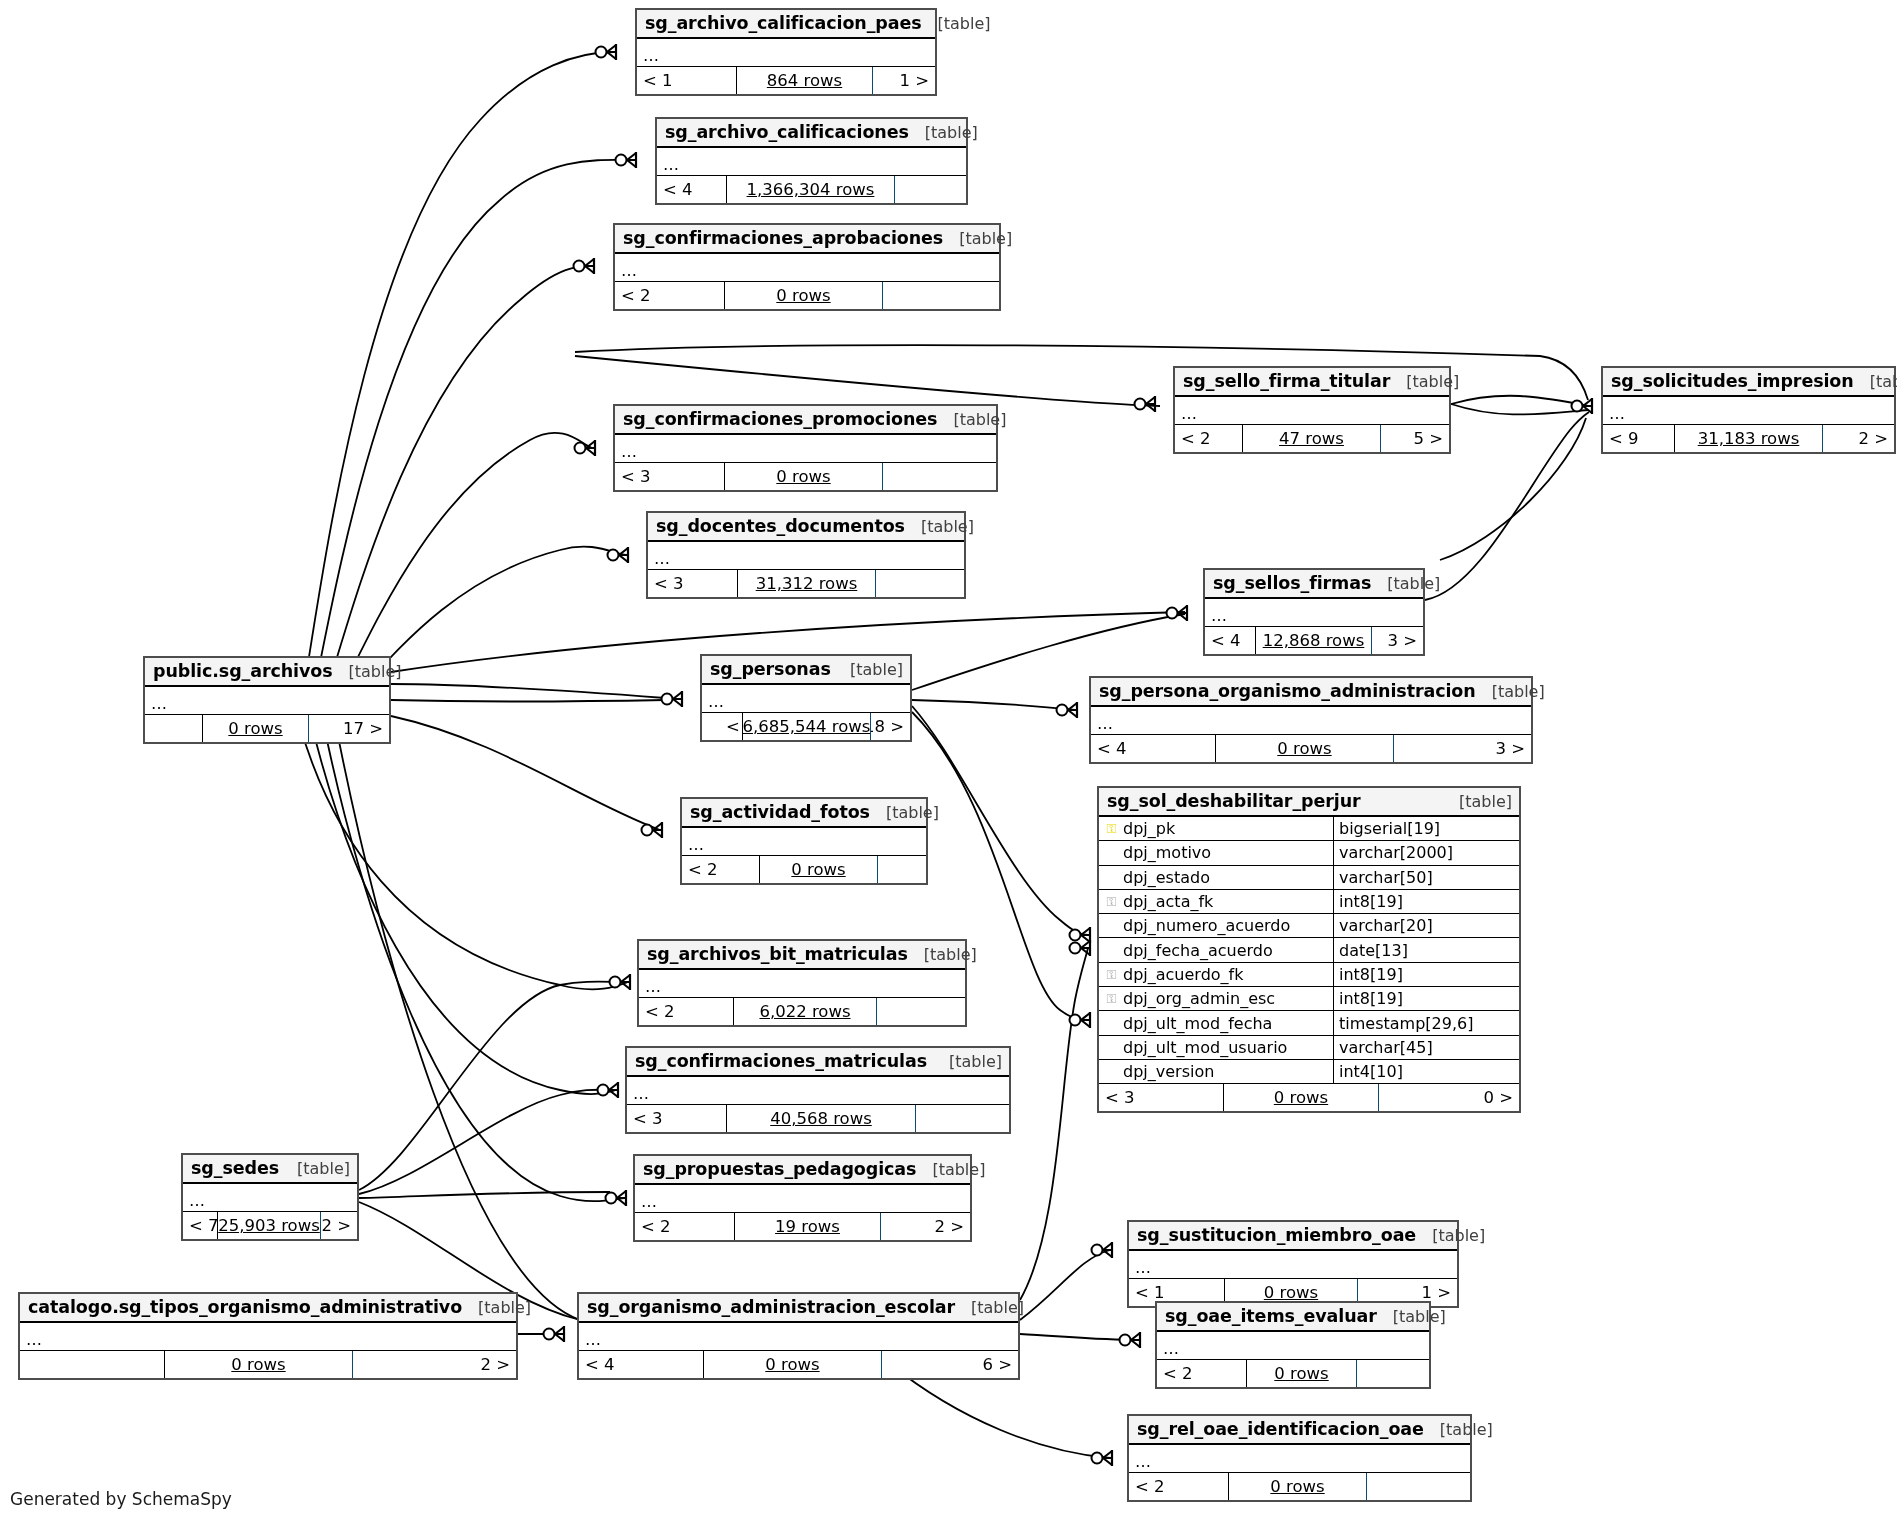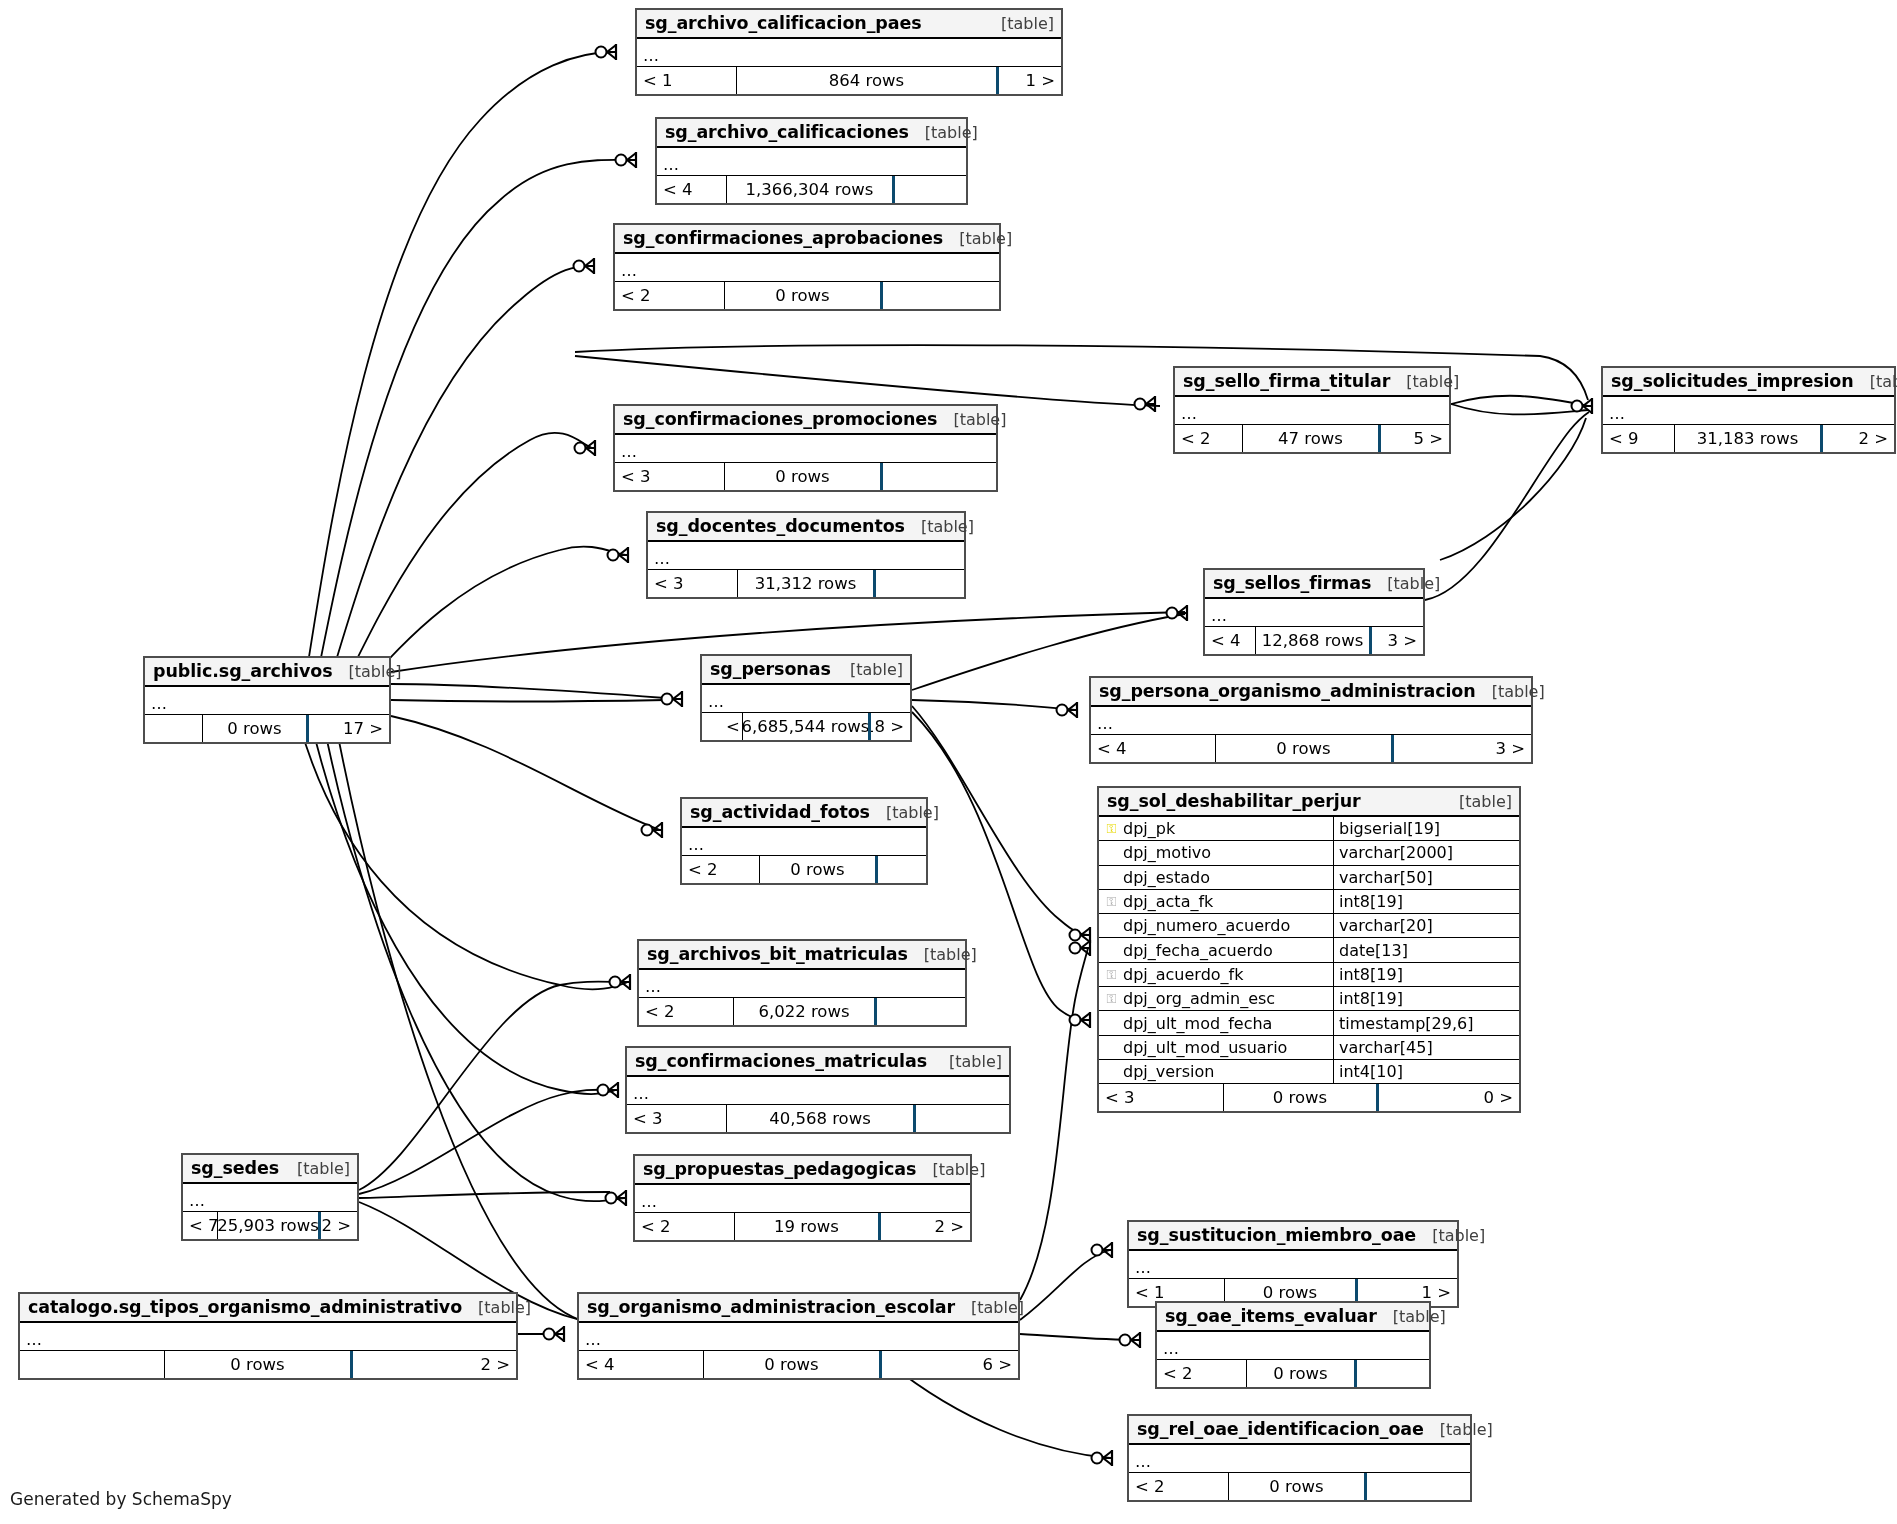--- a/index.html
+++ b/index.html
@@ -78,21 +78,21 @@
   }
   .tbl .foot .c {
     box-sizing: border-box;
     display: flex;
     align-items: center;
     padding: 0 6px;
     overflow: hidden;
     white-space: nowrap;
   }
   .tbl .foot .c.l { justify-content: flex-start; border-right: 1px solid #000; }
-  .tbl .foot .c.m { justify-content: center; border-right: 3px solid #0c4a6e; }
+  .tbl .foot .c.m { justify-content: center; border-right: 1px solid #0c4a6e; text-decoration: underline; }
   .tbl .foot .c.r { justify-content: flex-end; }
 
   
   .tbl.detail .colrow {
     display: flex;
     height: 24.3px;
     border-bottom: 1px solid #000;
     box-sizing: border-box;
     font-size: 16px;
     align-items: center;
@@ -215,21 +215,21 @@
       <use href="#cf" x="1590" y="406"></use>
       <use href="#cf" x="1110" y="1250"></use>
       <use href="#cf" x="1138" y="1340"></use>
       <use href="#cf" x="1110" y="1458"></use>
       <use href="#cf" x="562" y="1334"></use>
       <use href="#cf" x="1088" y="948"></use>
     </g>
   </svg>
 
   <div id="tables-layer">
-      <div class="tbl" style="left: 635px; top: 8px; width: 428px;">
+      <div class="tbl" style="left: 635px; top: 8px; width: 302px;">
         <div class="hdr">
           <div class="tname">sg_archivo_calificacion_paes</div>
           <div class="ttype">[table]</div>
         </div>
         <div class="ellipsis">
           <span>…</span>
         </div>
         <div class="foot">
           <div class="c l" style="flex: 0 0 100px;">&lt; 1</div>
           <div class="c m" style="flex: 1 1 auto;">864 rows</div>

